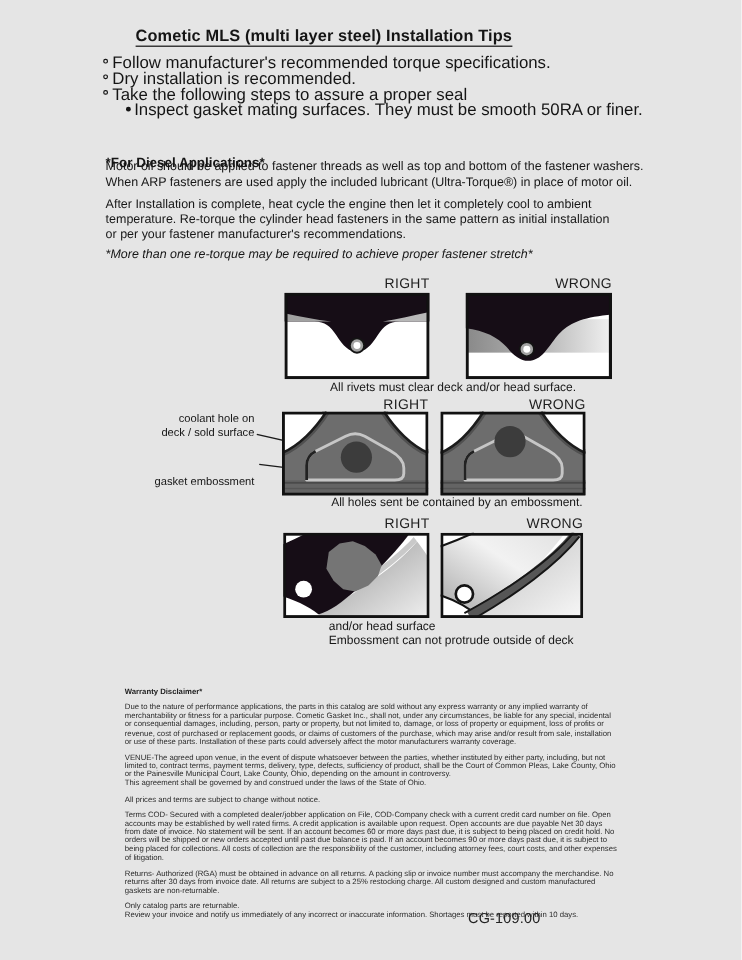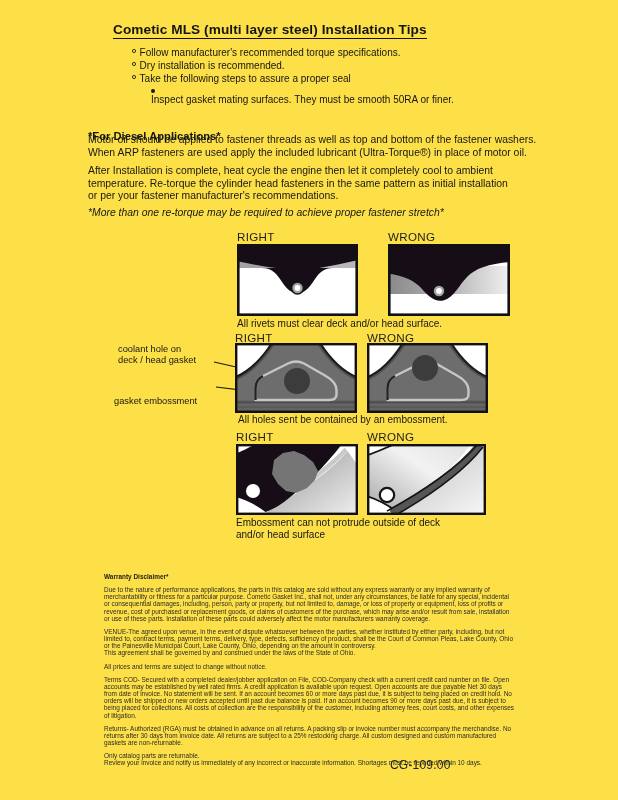--- a/index.html
+++ b/index.html
@@ -1,37 +1,37 @@
 <!DOCTYPE html>
 <html><head>
 <meta charset="utf-8">
 <style>
   * { margin:0; padding:0; box-sizing:border-box; }
   html,body { background:#fff; }
   body { font-family:"Liberation Sans", sans-serif; color:#151515; }
-  #page { position:relative; width:618px; height:800px; background:#fde047; overflow:hidden; }
+  #page { position:relative; width:618px; height:800px; background:#e5e5e5; overflow:hidden; }
 
   .title { position:absolute; left:113px; top:22px; font-size:13.6px; font-weight:700;
            letter-spacing:.1px; border-bottom:1.8px solid #111; padding-bottom:1px; }
 
-  .bullets { position:absolute; left:86px; top:46px; width:470px; font-size:10px; line-height:13px;margin-left:46px; }
+  .bullets { position:absolute; left:86px; top:46px; width:470px; font-size:14px; line-height:13px; }
   .b-row { display:flex; align-items:flex-start; }
-  .b-row.sub { margin-left:19px;flex-direction:column; }
+  .b-row.sub { margin-left:19px; }
   .dot-open { display:inline-block; width:3.6px; height:3.6px; border:1px solid #161616;
               border-radius:50%; margin:3px 4px 0 0; flex:0 0 auto; }
   .dot-fill { display:inline-block; width:3.8px; height:3.8px; background:#161616;
               border-radius:50%; margin:4px 3px 0 0; flex:0 0 auto; }
 
   .h2 { position:absolute; left:88px; top:130px; font-size:11.2px; font-weight:700; }
   .para { position:absolute; left:88px; font-size:10.4px; line-height:12.7px; color:#171717; }
 
-  .dg-label { position:absolute; font-size:11.6px; color:#1d1d1d; text-align:left; letter-spacing:.3px; }
-  .dg-caption { position:absolute; font-size:10px; color:#161616; line-height:12.2px; }
+  .dg-label { position:absolute; font-size:11.6px; color:#1d1d1d; text-align:right; letter-spacing:.3px; }
+  .dg-caption { position:absolute; font-size:10px; color:#161616; line-height:12.2px;margin-left:38px; }
   .dg-box { position:absolute; }
-  .ptr-label { position:absolute; font-size:9.3px; line-height:10.6px; color:#161616; }
+  .ptr-label { position:absolute; font-size:9.3px; line-height:10.6px; text-align:right; color:#161616; }
 
   .legal { position:absolute; left:104px; top:573px; width:412px; font-size:6.45px;
            line-height:7.15px; color:#2a2a2a; }
   .legal .lp { margin-bottom:6px; }
   .legal .lp.tight { margin-bottom:0; }
   .legal .lh { font-weight:700; margin-bottom:6px; color:#1c1c1c; }
 
   .pagenum { position:absolute; left:390px; top:758px; font-size:12px; color:#222; letter-spacing:.2px; }
   svg { display:block; }
 </style>
@@ -100,21 +100,21 @@
     </svg>
   </div>
 
   <div class="dg-caption" style="left:237px; top:318px;">All rivets must clear deck and/or head surface.</div>
 
   <div class="dg-label" style="left:235px; top:331px; width:122px;">RIGHT</div>
   <div class="dg-label" style="left:367px; top:331px; width:121px;">WRONG</div>
 
   <div class="ptr-label" style="left:118px; top:344px; width:94px;">
     <div>coolant hole on</div>
-    <div>deck / head gasket</div>
+    <div>deck / sold surface</div>
   </div>
   <div class="ptr-label" style="left:114px; top:396px; width:98px;">gasket embossment</div>
 
   <svg style="position:absolute; left:205px; top:355px;" width="100" height="45" viewBox="0 0 100 45">
     <line x1="9" y1="7" x2="93" y2="26" stroke="#1a1a1a" stroke-width="1.2"></line>
     <line x1="11" y1="32" x2="60" y2="38" stroke="#1a1a1a" stroke-width="1.2"></line>
   </svg>
 
   <div class="dg-box" style="left:235px; top:343px;">
     <svg width="122" height="70" viewBox="0 0 122 70">
@@ -202,22 +202,22 @@
       <path d="M0 52 C13 56.5 25 63 33.5 71" stroke="#141414" stroke-width="1.8" fill="none"></path>
       <path d="M24 69 C58 50 94 25 113 1" stroke="#565656" stroke-width="8" fill="none"></path>
       <path d="M20 67 C55 48 92 23 111 0" stroke="#161616" stroke-width="1.6" fill="none"></path>
       <path d="M29 71 C62 52 97 27 116 3" stroke="#161616" stroke-width="1.6" fill="none"></path>
       <circle cx="20" cy="51" r="7.2" fill="#ffffff" stroke="#141414" stroke-width="2.2"></circle>
       <rect x="1.2" y="1.2" width="116.6" height="68.6" fill="none" stroke="#111" stroke-width="2.4"></rect>
     </svg>
   </div>
 
   <div class="dg-caption" style="left:236px; top:517px; width:240px;">
+    <div>and/or head surface</div>
     <div>Embossment can not protrude outside of deck</div>
-    <div>and/or head surface</div>
   </div>
 
   <div class="legal">
     <div class="lh">Warranty Disclaimer*</div>
     <div class="lp">Due to the nature of performance applications, the parts in this catalog are sold without any express warranty or any implied warranty of merchantability or fitness for a particular purpose.  Cometic Gasket Inc., shall not, under any circumstances, be liable for any special, incidental or consequential damages, including, person, party or property, but not limited to, damage, or loss of property or equipment, loss of profits or revenue, cost of purchased or replacement goods, or claims of customers of the purchase, which may arise and/or result from sale, installation or use of these parts.  Installation of these parts could adversely affect the motor manufacturers warranty coverage.</div>
     <div class="lp tight">VENUE-The agreed upon venue, in the event of dispute whatsoever between the parties, whether instituted by either party, including, but not limited to, contract terms, payment terms, delivery, type, defects, sufficiency of product, shall be the Court of Common Pleas, Lake County, Ohio or the Painesville Municipal Court, Lake County, Ohio, depending on the amount in controversy.</div>
     <div class="lp">This agreement shall be governed by and construed under the laws of the State of Ohio.</div>
     <div class="lp">All prices and terms are subject to change without notice.</div>
     <div class="lp">Terms COD- Secured with a completed dealer/jobber application on File, COD-Company check with a current credit card number on file.  Open accounts may be established by well rated firms.  A credit application is available upon request.  Open accounts are due payable Net 30 days from date of invoice.  No statement will be sent.  If an account becomes 60 or more days past due, it is subject to being placed on credit hold.  No orders will be shipped or new orders accepted until past due balance is paid.  If an account becomes 90 or more days past due, it is subject to being placed for collections.  All costs of collection are the responsibility of the customer, including attorney fees, court costs, and other expenses of litigation.</div>
     <div class="lp">Returns- Authorized (RGA) must be obtained in advance on all returns.  A packing slip or invoice number must accompany the merchandise.  No returns after 30 days from invoice date.  All returns are subject to a 25% restocking charge.  All custom designed and custom manufactured gaskets are non-returnable.</div>

